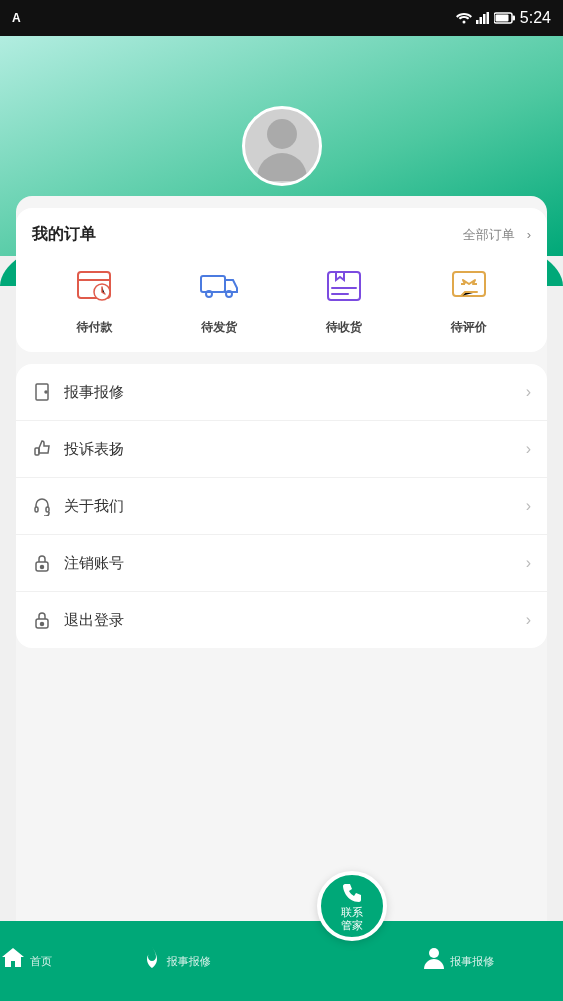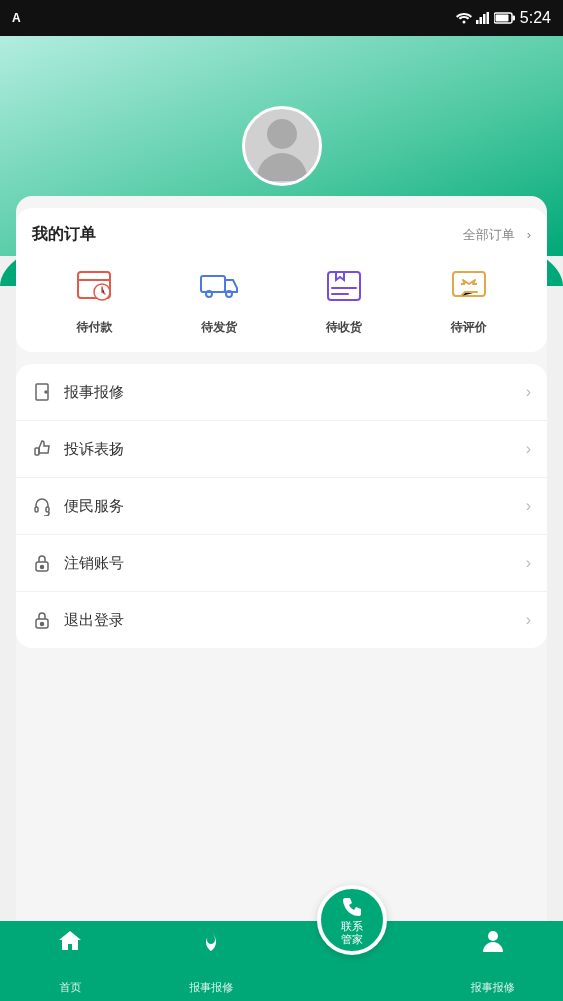--- a/index.html
+++ b/index.html
@@ -190,23 +190,23 @@
       right: 0;
       height: 80px;
       background: #00a878;
       display: flex;
       align-items: center;
       justify-content: space-around;
       z-index: 20;
     }
     .nav-item {
       display: flex;
-      flex-direction: column;
-      align-items: center;
-      gap: 20px;
+      flex-direction: row;
+      align-items: center;
+      gap: 4px;
       cursor: pointer;
       flex: 1;
     }
     .nav-item-label {
       font-size: 11px;
       color: rgba(255,255,255,0.85);
     }
     .nav-icon {
       color: white;
       font-size: 22px;
@@ -223,21 +223,21 @@
       width: 70px;
       height: 70px;
       background: #00a878;
       border-radius: 50%;
       border: 4px solid white;
       display: flex;
       flex-direction: column;
       align-items: center;
       justify-content: center;
       position: absolute;
-      bottom: 6px;
+      bottom: 20px;
       box-shadow: 0 2px 8px rgba(0,0,0,0.15);
     }
     .nav-center-text {
       font-size: 11px;
       color: white;
       line-height: 1.2;
       text-align: center;
     }
   </style>
 </head>
@@ -371,21 +371,21 @@
     <div class="menu-item">
       <div class="menu-item-left">
         <div class="menu-item-icon">
           <svg width="20" height="20" viewBox="0 0 20 20" fill="none" stroke="#666" stroke-width="1.5">
             <path d="M4 11V9a6 6 0 0112 0v2"></path>
             <rect x="3" y="11" width="3" height="5" rx="1.5"></rect>
             <rect x="14" y="11" width="3" height="5" rx="1.5"></rect>
             <path d="M17 16v1a3 3 0 01-3 3h-2"></path>
           </svg>
         </div>
-        <span class="menu-item-text">便民服务</span>
+        <span class="menu-item-text">关于我们</span>
       </div>
       <span class="chevron">›</span>
     </div>
 
     <div class="menu-item">
       <div class="menu-item-left">
         <div class="menu-item-icon">
           <svg width="20" height="20" viewBox="0 0 20 20" fill="none" stroke="#666" stroke-width="1.5">
             <rect x="4" y="9" width="12" height="9" rx="2"></rect>
             <path d="M7 9V6a3 3 0 016 0v3"></path>

